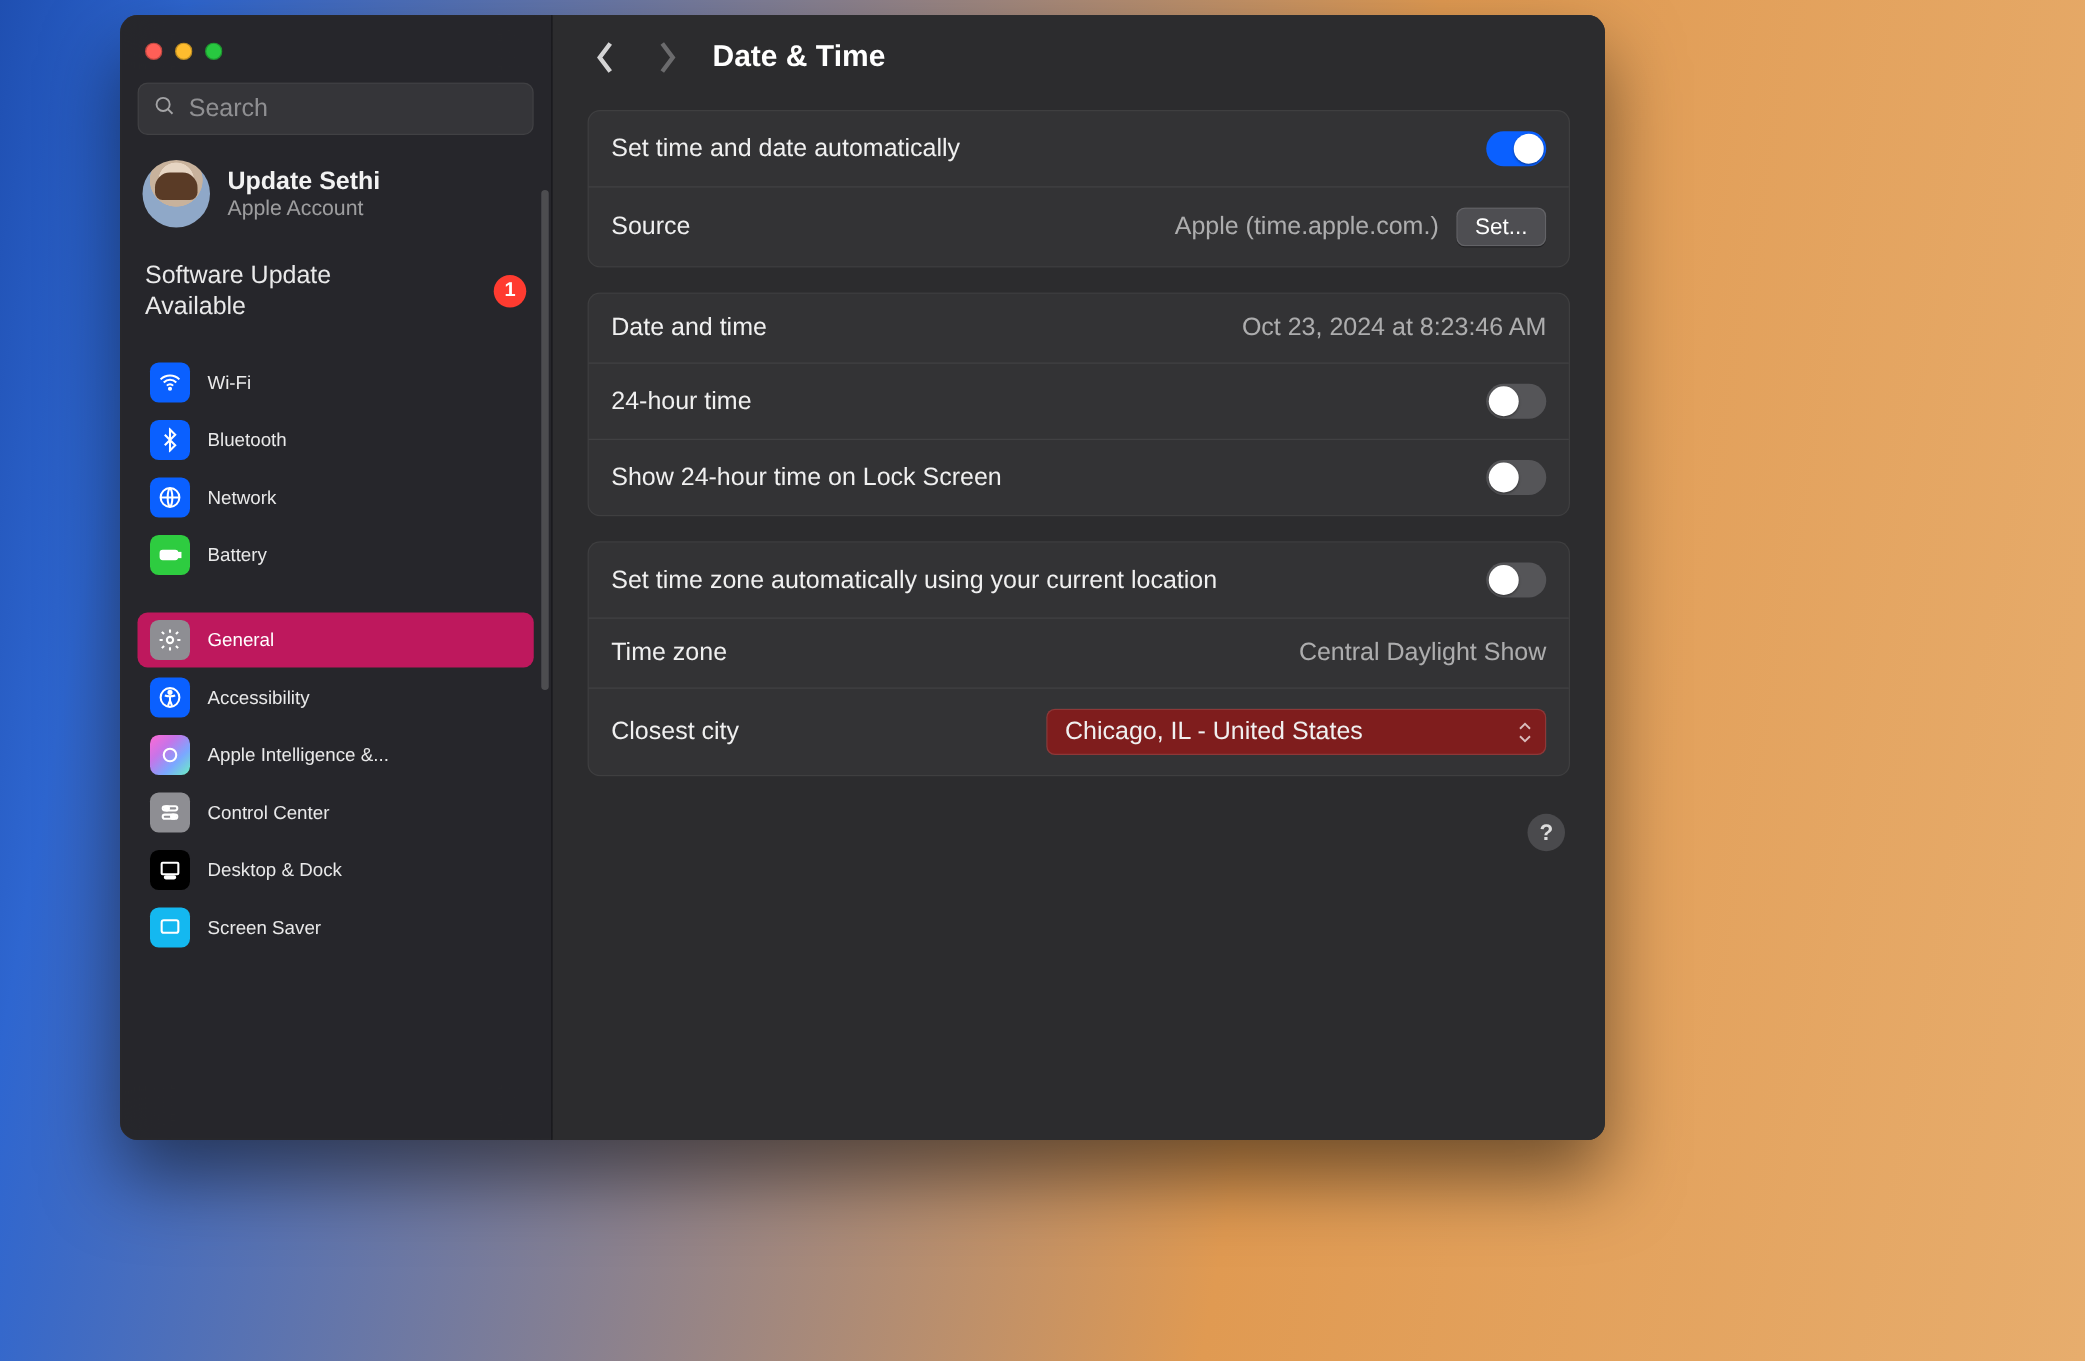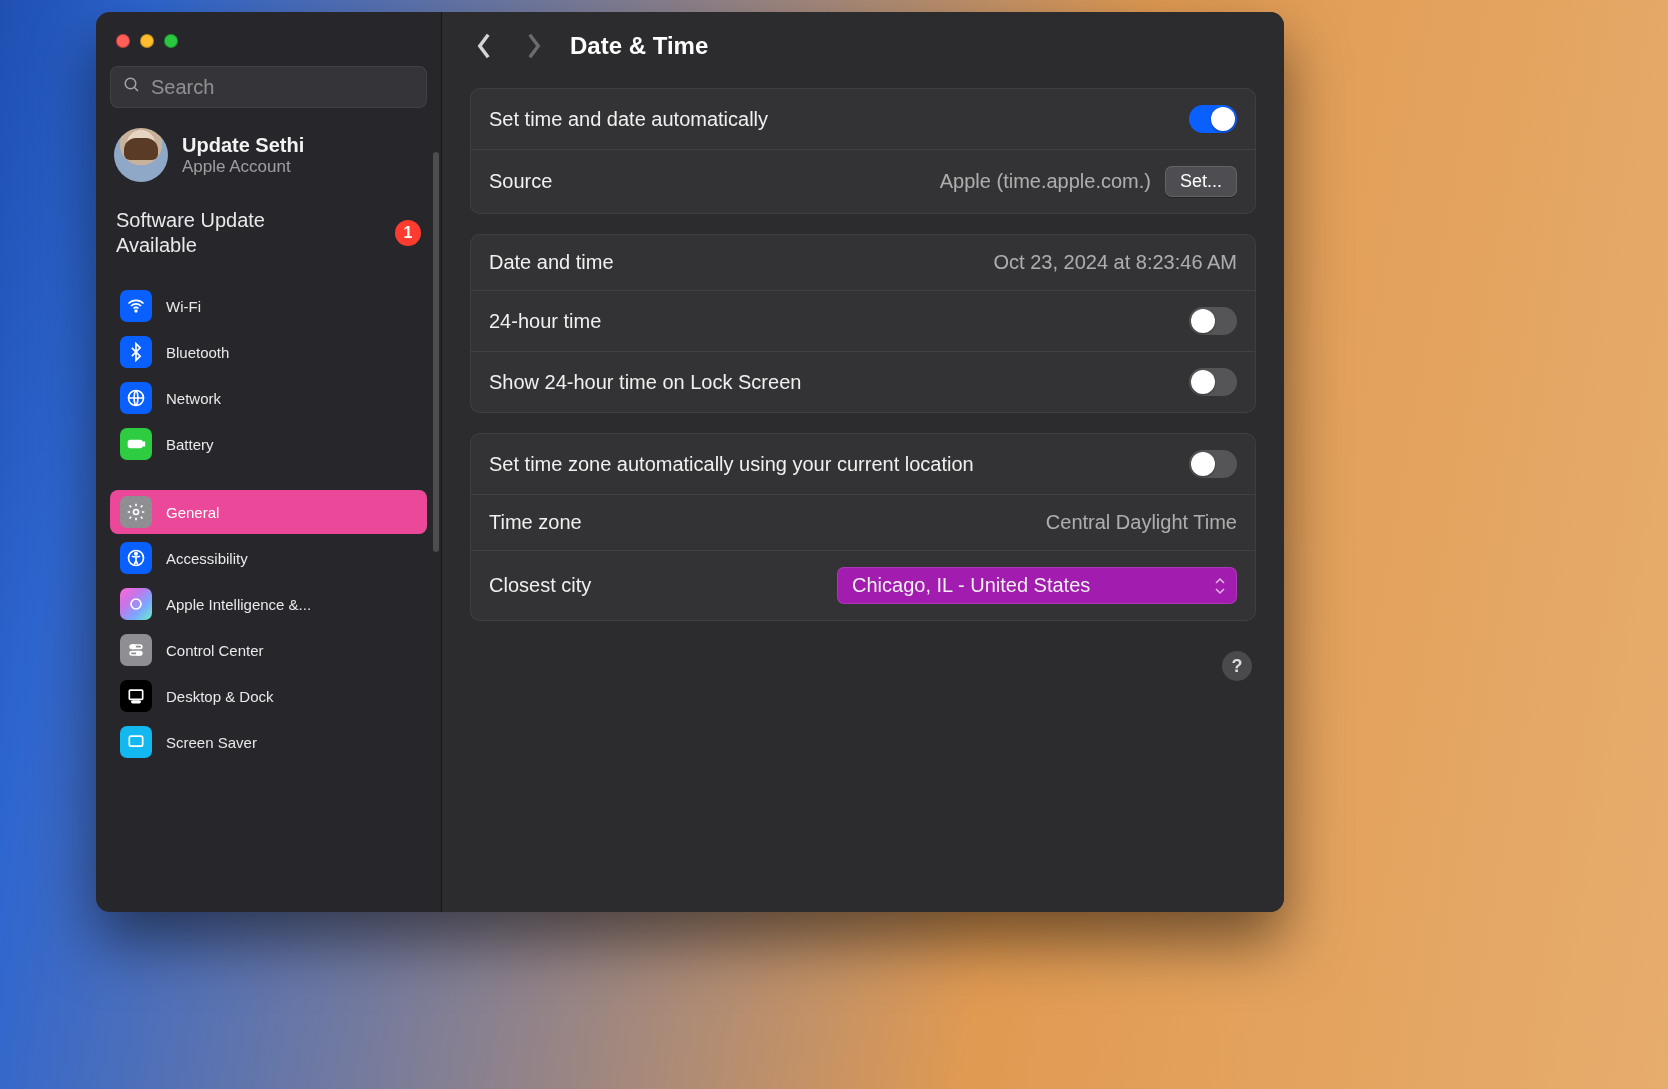--- a/index.html
+++ b/index.html
@@ -74,21 +74,21 @@
     padding:0 6px;
   }
   .navlist { margin-top:6px; overflow-y:auto; padding:0 2px; }
   .nav-item {
     display:flex; align-items:center; gap:14px;
     padding:6px 10px; margin:2px 4px;
     border-radius:8px;
     color:#e9e9ea; font-size:15px; font-weight:500;
     cursor:default;
   }
-  .nav-item.selected { background:#ec4899; color:#fff; }
+  .nav-item.selected { background:#be185d; color:#fff; }
   .nav-icon {
     width:32px; height:32px; border-radius:7px;
     display:flex; align-items:center; justify-content:center;
     flex:0 0 32px;
   }
   .nav-icon svg { width:20px; height:20px; }
   .scroll-indicator{
     position:absolute; right:2px; top:140px; width:6px; height:400px;
     background: rgba(255,255,255,.18); border-radius:3px;
   }
@@ -135,21 +135,21 @@
   }
   .toggle.on{ background:#0a60ff;}
   .toggle .knob{
     position:absolute; top:2px; left:2px; width:24px; height:24px;
     background:#fff; border-radius:50%;
     box-shadow:0 1px 2px rgba(0,0,0,.4);
     transition:left .15s;
   }
   .toggle.on .knob{ left:22px; }
   .select {
-    background:#a21caf; color:#f0f0f0;
+    background:#7f1d1d; color:#f0f0f0;
     border:1px solid rgba(255,255,255,.12);
     border-radius:7px;
     padding:6px 36px 6px 14px;
     font-size:20px;
     position:relative; min-width:400px;
     display:flex; align-items:center;
   }
   .select .chev{
     position:absolute; right:10px; top:50%; transform:translateY(-50%);
     display:flex; flex-direction:column; gap:2px;
@@ -352,21 +352,21 @@
 
       <div class="group">
         <div class="row">
           <span class="row-label">Set time zone automatically using your current location</span>
           <div class="toggle">
               <div class="knob"></div>
             </div>
         </div>
         <div class="row">
           <span class="row-label">Time zone</span>
-          <span class="row-value">Central Daylight Time</span>
+          <span class="row-value">Central Daylight Show</span>
         </div>
         <div class="row">
           <span class="row-label">Closest city</span>
           <div class="select">
             <span>Chicago, IL - United States</span>
             <span class="chev">
               <svg viewBox="0 0 12 8">
                   <path d="M2 6l4-4 4 4" fill="none" stroke="white" stroke-width="1.5"></path>
                 </svg>
               <svg viewBox="0 0 12 8">

